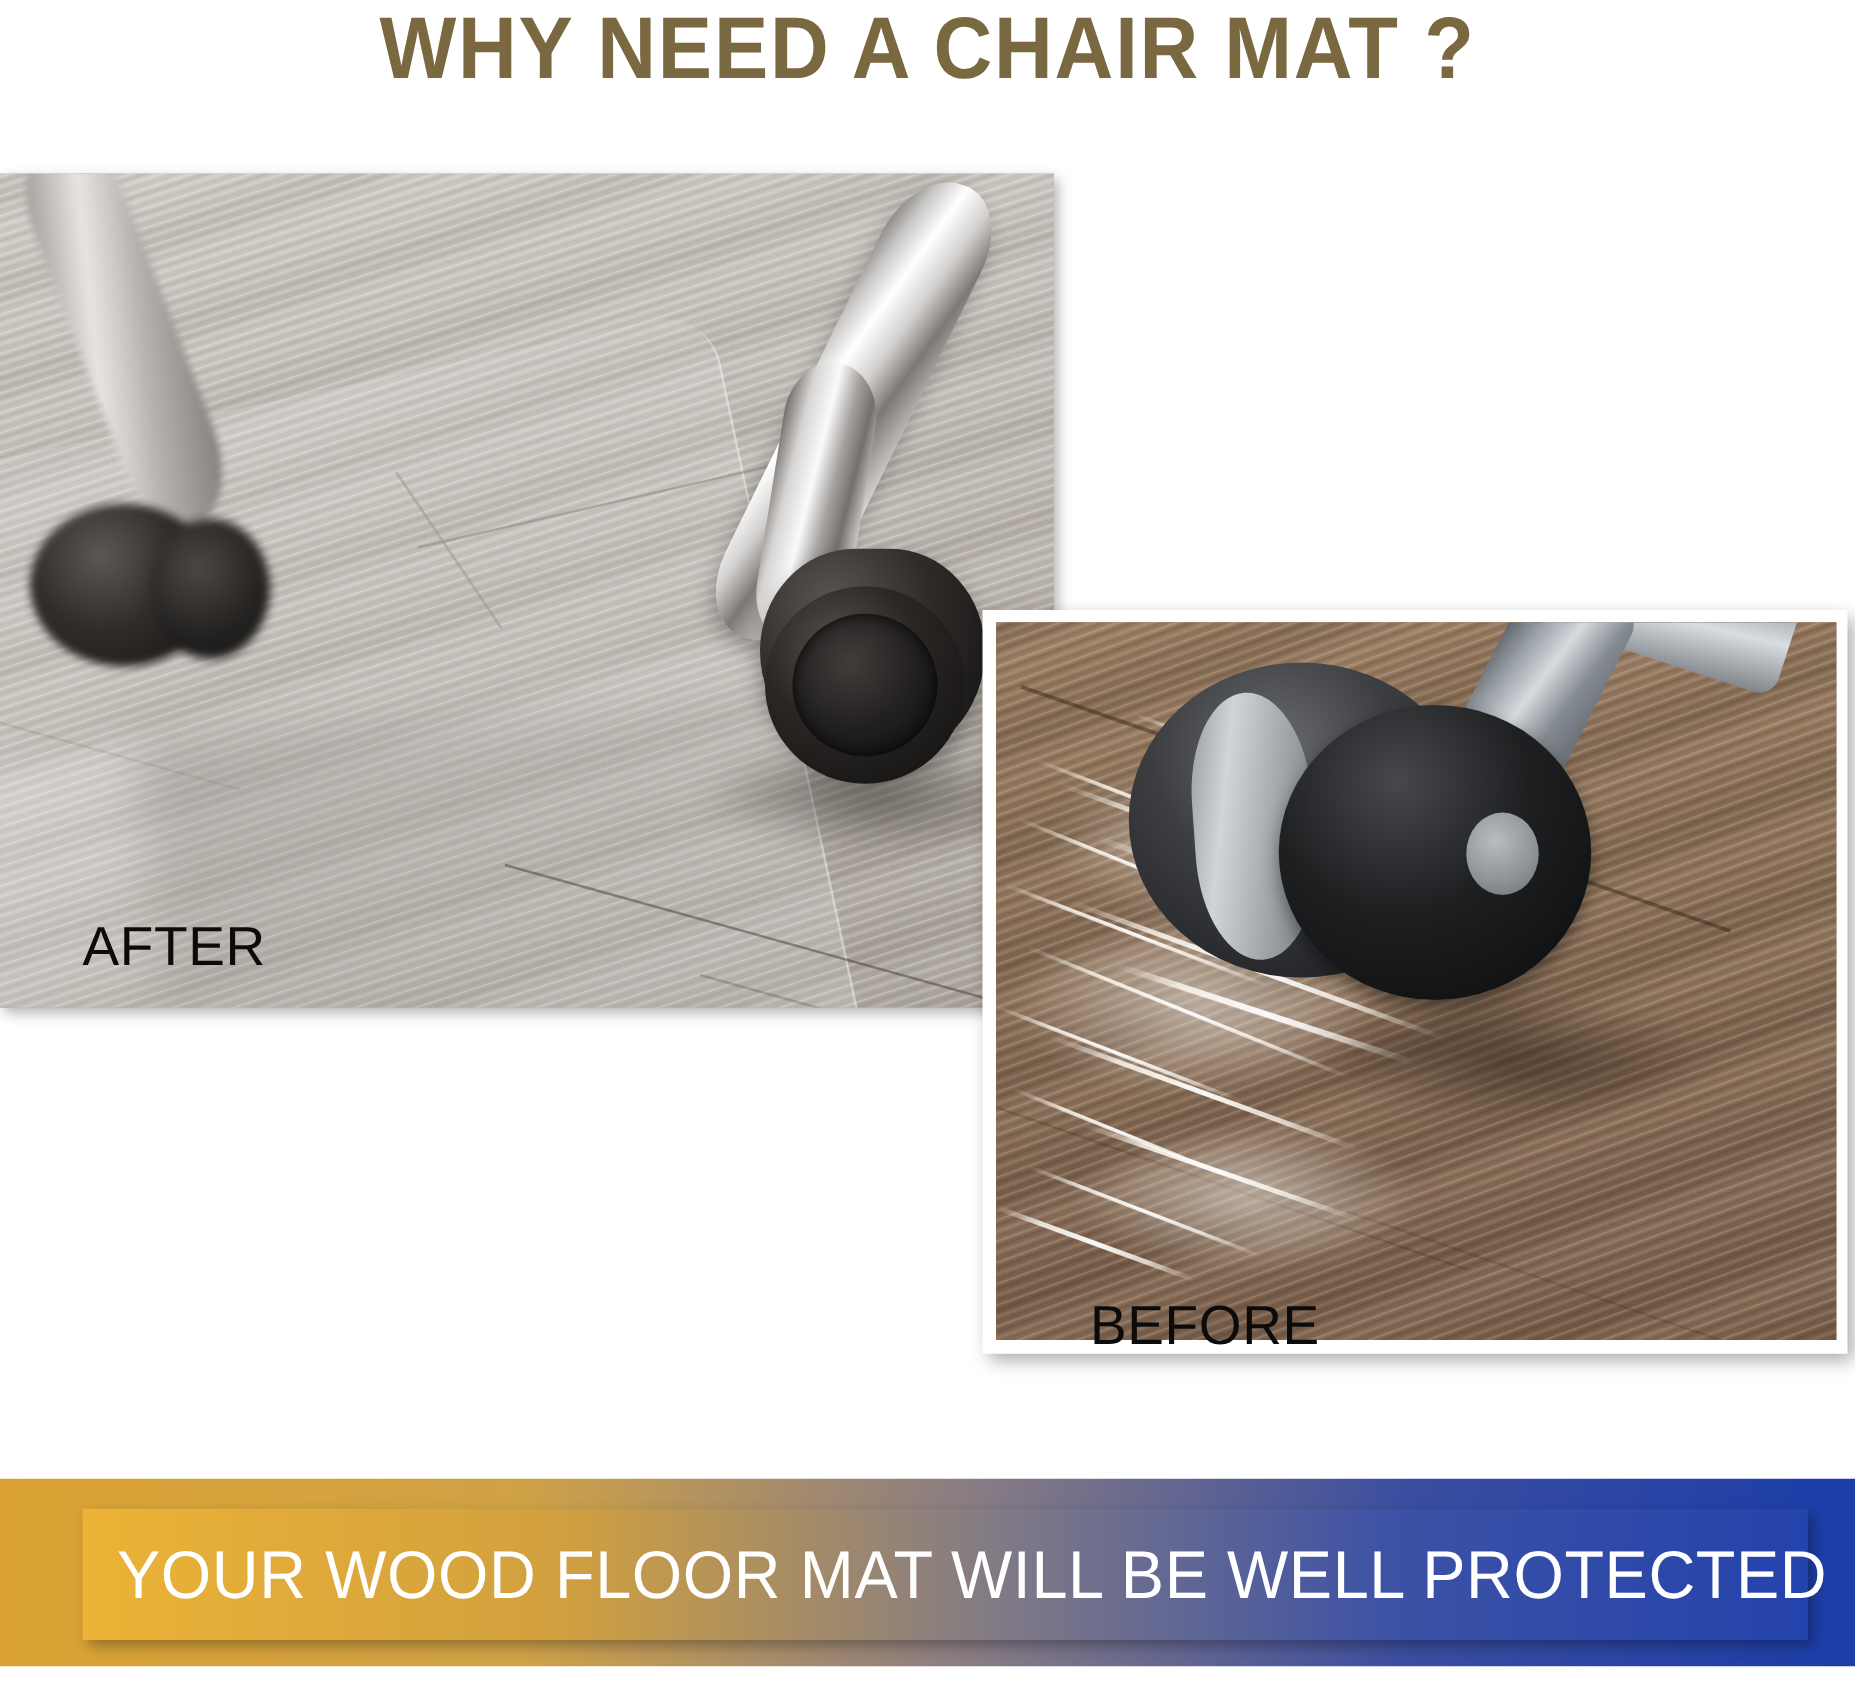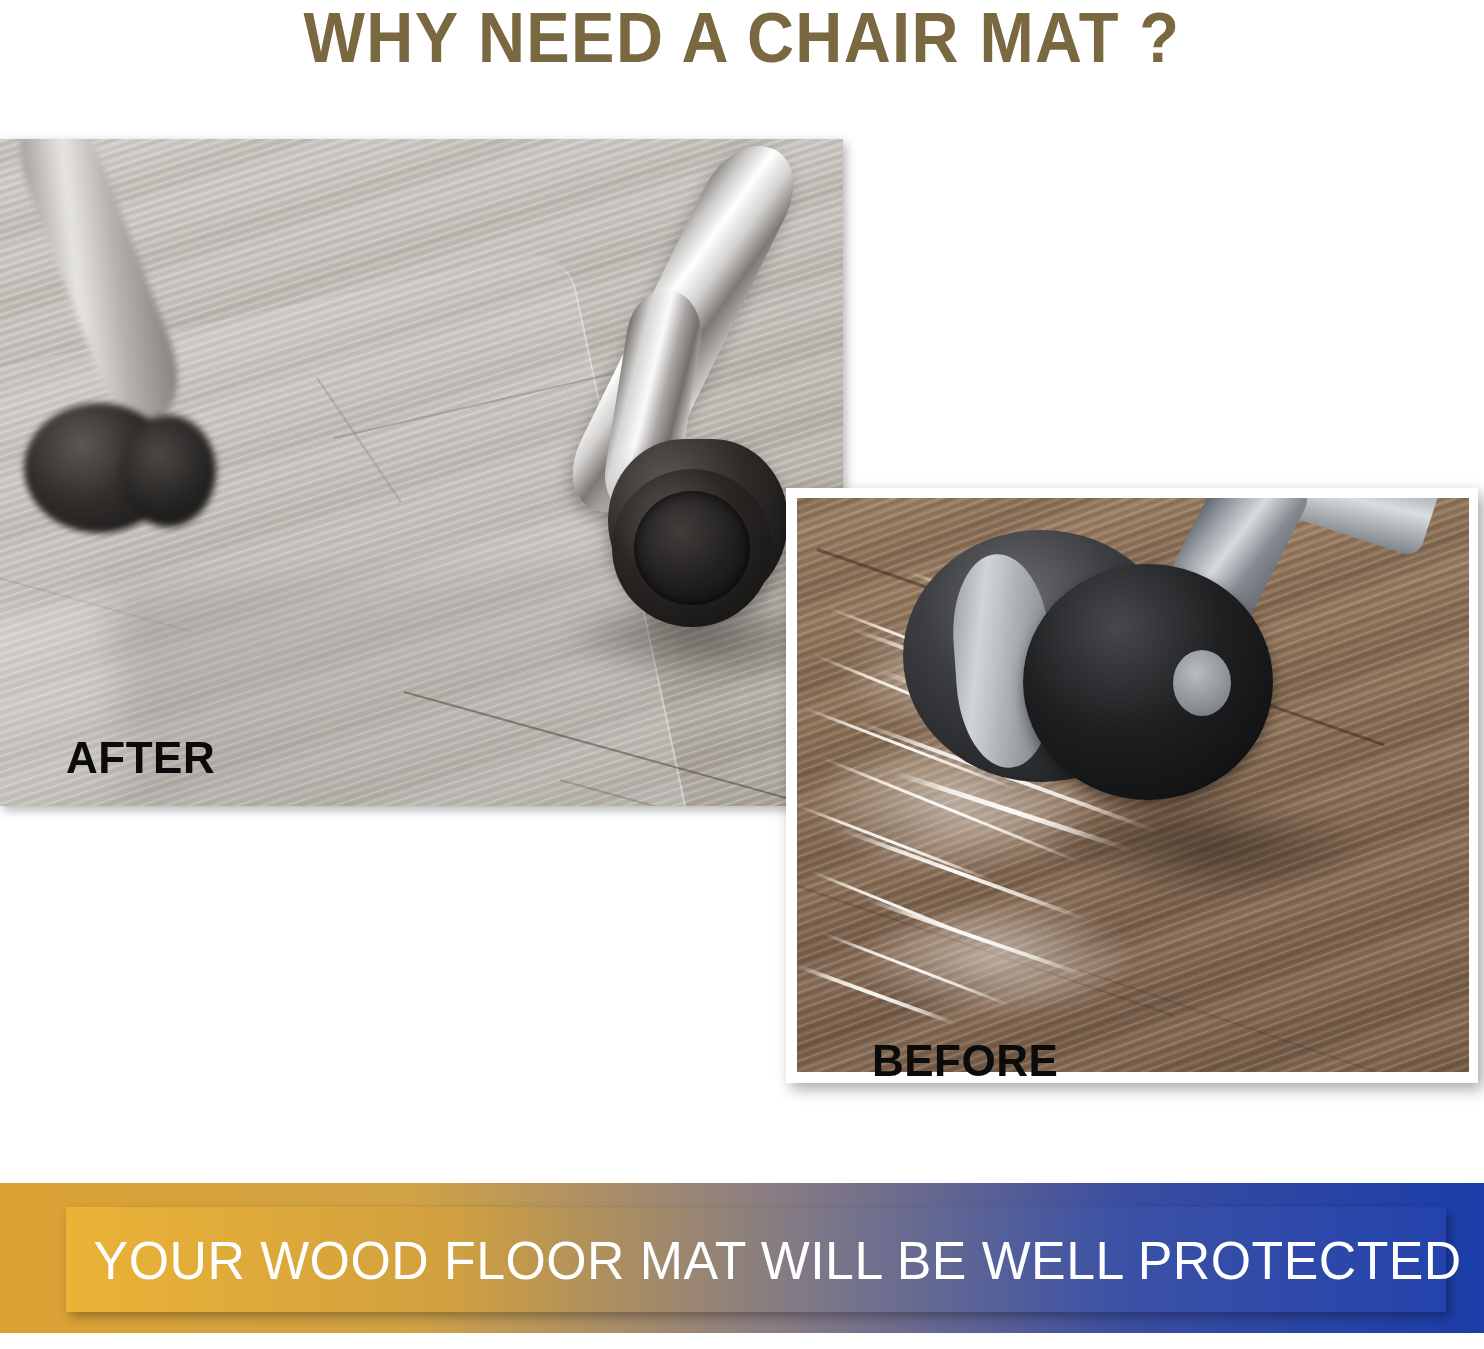--- a/index.html
+++ b/index.html
@@ -373,21 +373,21 @@
     width: 58px;
     height: 66px;
     border-radius: 50%;
     background: radial-gradient(circle at 40% 34%, #b9bcc0 0%, #8d9195 60%, #6b6f73 100%);
   }
 
   
   .photo-label {
     position: absolute;
     font-family: "Liberation Sans", sans-serif;
-    font-weight: bold;
+    font-weight: normal;
     font-size: 44px;
     line-height: 46px;
     letter-spacing: 0.5px;
     color: #0b0b0b;
     white-space: nowrap;
     user-select: none;
   }
   #label-after  { left: 66px;  top: 735px; }
   #label-before { left: 872px; top: 1005px; margin-top: 33px; }
 

